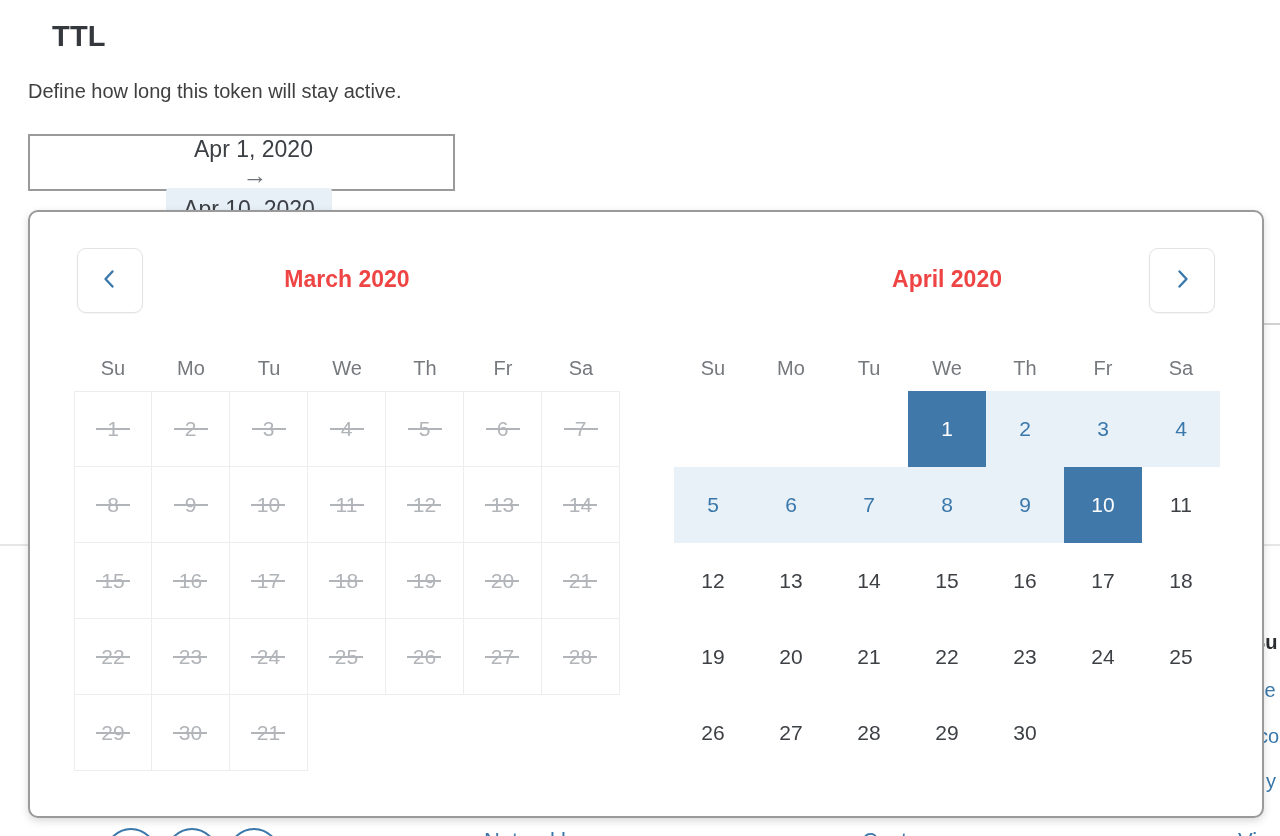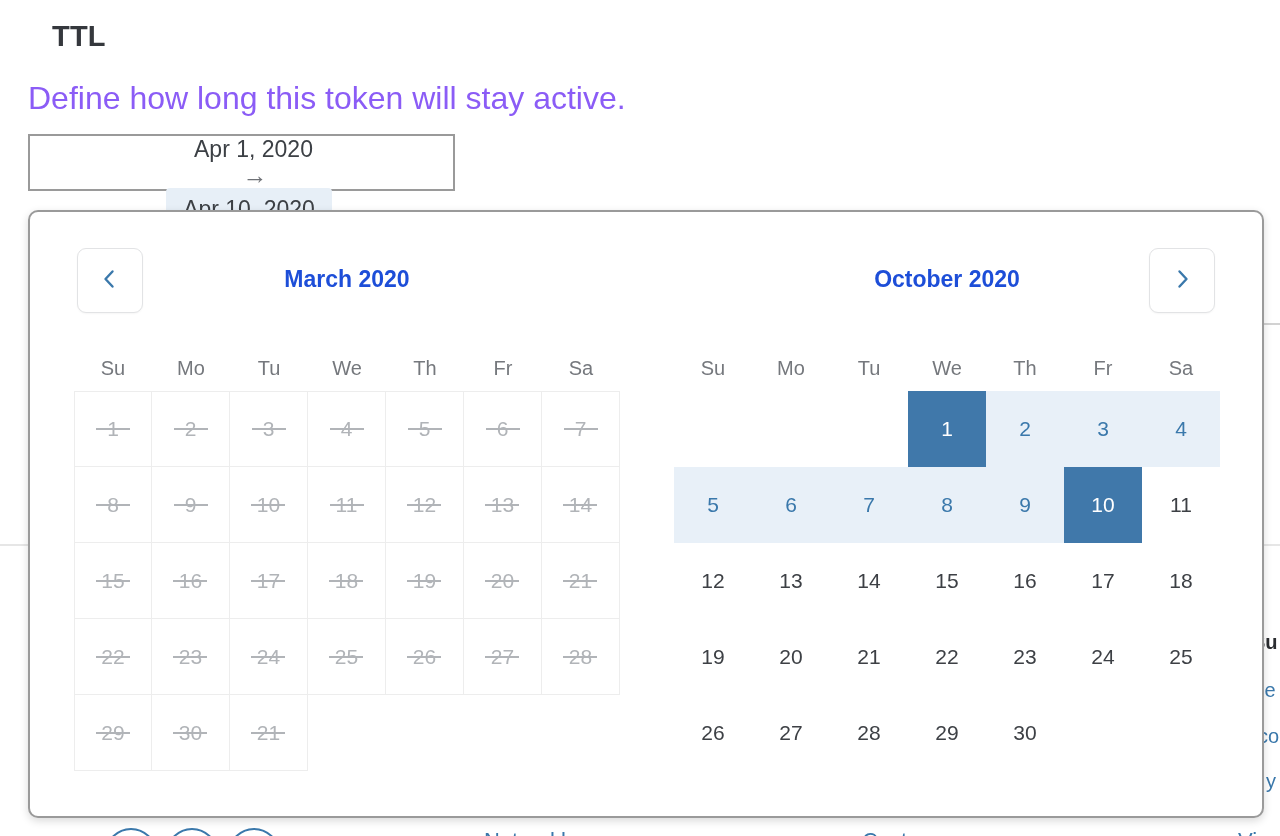--- a/index.html
+++ b/index.html
@@ -23,21 +23,21 @@
     font-family:"Liberation Sans", sans-serif;
     color:#3b3e44;
   }
   
   .page-title{
     position:absolute;left:28px;top:20px;
     font-size:29px;font-weight:700;color:#35383d;letter-spacing:.2px;margin-left:24px;
   }
   .page-subtitle{
     position:absolute;left:28px;top:80px;
-    font-size:32px;font-weight:400;color:#8b5cf6;
+    font-size:20px;font-weight:400;color:#404040;
   }
   .range-input{
     position:absolute;left:28px;top:134px;width:427px;height:57px;
     border:2px solid var(--border-gray);
     background:#fff;
     display:flex;align-items:center;
     font-size:23px;color:#3c4045;
     cursor:text;
     flex-direction:column;
   }
@@ -81,21 +81,21 @@
     display:flex;align-items:center;justify-content:center;
     cursor:pointer;box-shadow:0 1px 2px rgba(0,0,0,.04);
   }
   .nav-btn.prev{left:47px;}
   .nav-btn.next{right:47px;}
   .month{position:absolute;top:0;width:546px;}
   .month.m0{left:44px;}
   .month.m1{left:644px;}
   .month-title{
     position:absolute;top:54px;left:0;width:546px;
-    text-align:center;font-size:23px;font-weight:700;color:#1d4ed8;
+    text-align:center;font-size:23px;font-weight:700;color:#ef4444;
   }
   .weekdays{
     position:absolute;top:144px;left:0;
     display:grid;grid-template-columns:repeat(7,78px);
   }
   .wd{
     height:24px;display:flex;align-items:center;justify-content:center;
     font-size:20px;color:var(--muted-text);
   }
   .grid{
@@ -276,21 +276,21 @@
           <span>21</span>
         </div>
         <div class="cell empty"></div>
         <div class="cell empty"></div>
         <div class="cell empty"></div>
         <div class="cell empty"></div>
       </div>
   </section>
 
   <section class="month m1">
-    <div class="month-title">October 2020</div>
+    <div class="month-title">April 2020</div>
     <div class="weekdays">
         <div class="wd">Su</div>
         <div class="wd">Mo</div>
         <div class="wd">Tu</div>
         <div class="wd">We</div>
         <div class="wd">Th</div>
         <div class="wd">Fr</div>
         <div class="wd">Sa</div>
       </div>
     <div class="grid">

